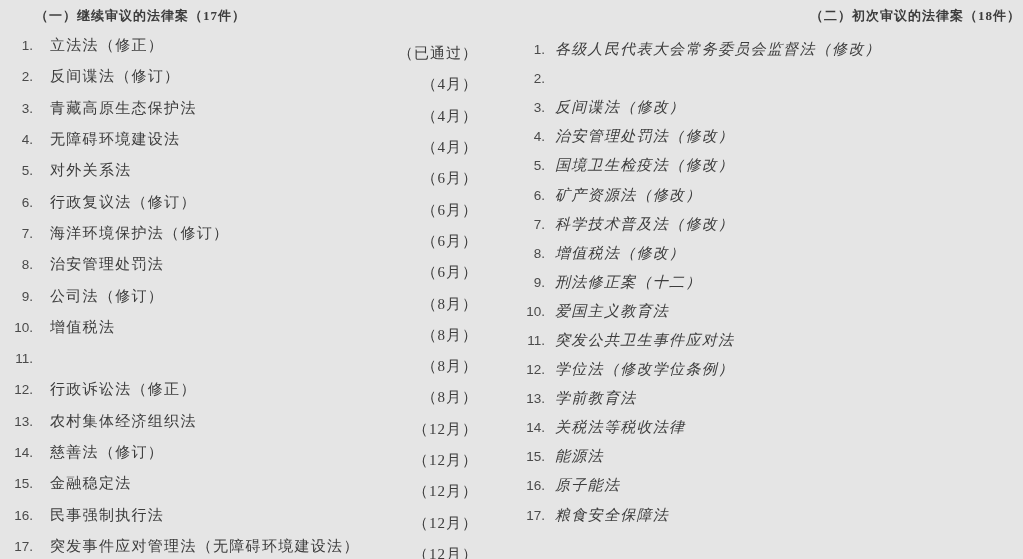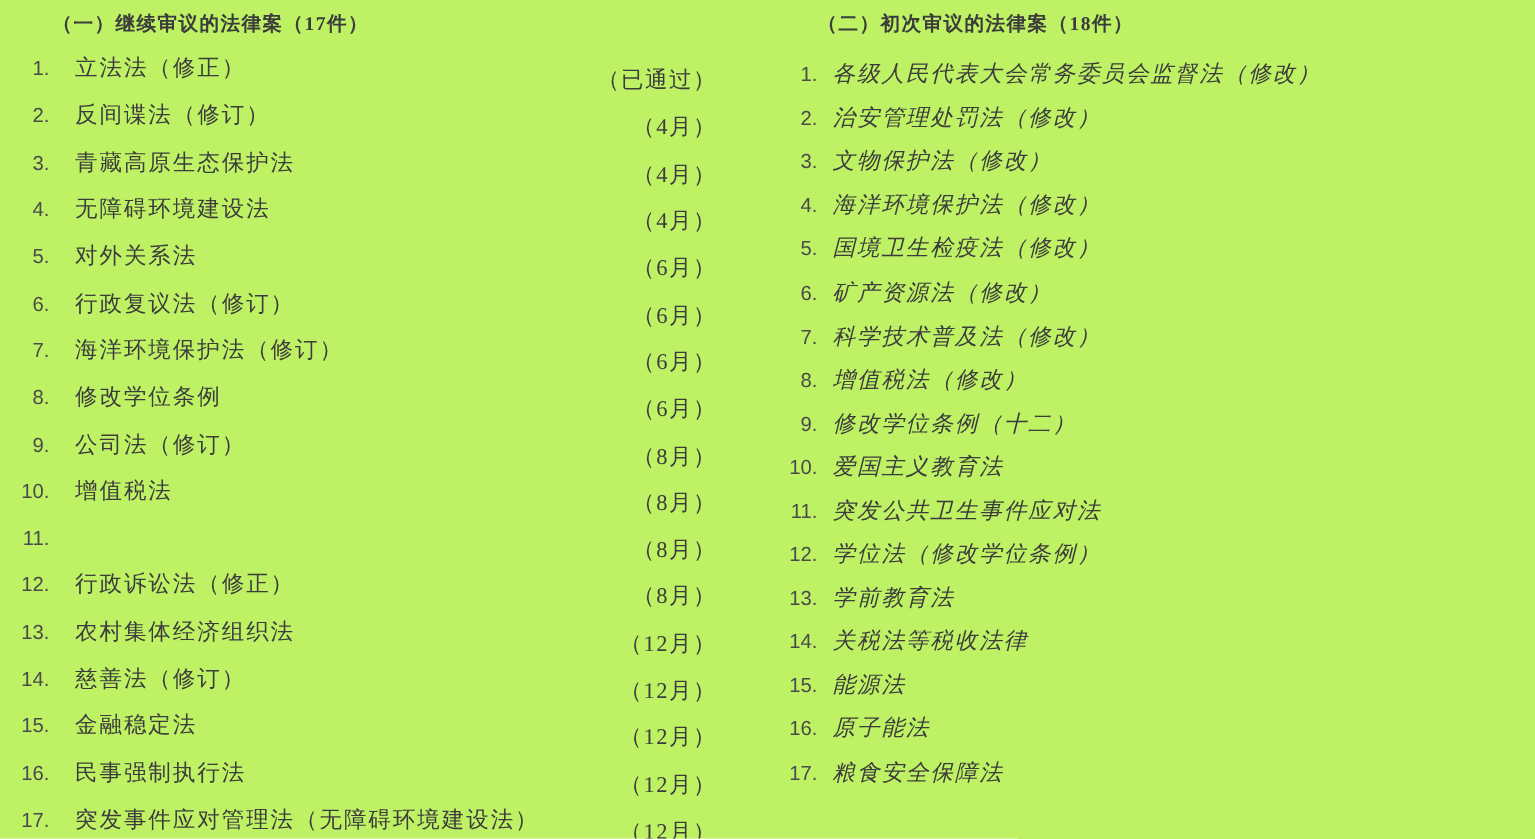--- a/index.html
+++ b/index.html
@@ -11,39 +11,39 @@
     width: 1023px;
     height: 559px;
     font-family: "Liberation Serif", serif;
     color: #3c3c3c;
     overflow: hidden;
   }
   .page {
     position: relative;
     width: 1023px;
     height: 559px;
-    background: #bef264;
+    background: #e5e5e5;
     overflow: hidden;
   }
   .column {
     position: absolute;
     top: 0;
   }
   .col-left  { left: 0;     width: 478px; }
   .col-right { left: 511px; width: 510px; }
 
   .section-heading {
     font-size: 13px;
     font-weight: 700;
     letter-spacing: 1px;
     line-height: 14px;
     white-space: nowrap;
   }
   .col-left  .section-heading { margin: 9px 0 0 35px; }
-  .col-right .section-heading { margin: 9px 0 12px 34px; }
+  .col-right .section-heading { margin: 9px 0 12px 34px; text-align: right; }
 
   .rows { margin-top: 7px; }
   .col-right .rows { margin-top: 8px; }
 
   .row {
     display: flex;
     align-items: center;
   }
   .col-left  .row { height: 31.3px; }
   .col-right .row { height: 29.1px; }
@@ -121,21 +121,21 @@
   </div>
 
   <div class="row">
     <span class="num">7.</span>
     <span class="title">海洋环境保护法（修订）</span>
     <span class="status">（6月）</span>
   </div>
 
   <div class="row">
     <span class="num">8.</span>
-    <span class="title">修改学位条例</span>
+    <span class="title">治安管理处罚法</span>
     <span class="status">（6月）</span>
   </div>
 
   <div class="row">
     <span class="num">9.</span>
     <span class="title">公司法（修订）</span>
     <span class="status">（8月）</span>
   </div>
 
   <div class="row">
@@ -191,33 +191,32 @@
     <div class="section-heading">（二）初次审议的法律案（18件）</div>
     <div class="rows">
   <div class="row">
     <span class="num">1.</span>
     <span class="title">各级人民代表大会常务委员会监督法（修改）</span>
     <span class="status"></span>
   </div>
 
   <div class="row">
     <span class="num">2.</span>
+    <span class="status"></span>
+  </div>
+
+  <div class="row">
+    <span class="num">3.</span>
+    <span class="title">反间谍法（修改）</span>
+    <span class="status"></span>
+  </div>
+
+  <div class="row">
+    <span class="num">4.</span>
     <span class="title">治安管理处罚法（修改）</span>
-    <span class="status"></span>
-  </div>
-
-  <div class="row">
-    <span class="num">3.</span>
-    <span class="title">文物保护法（修改）</span>
-    <span class="status"></span>
-  </div>
-
-  <div class="row">
-    <span class="num">4.</span>
-    <span class="title">海洋环境保护法（修改）</span>
     <span class="status"></span>
   </div>
 
   <div class="row">
     <span class="num">5.</span>
     <span class="title">国境卫生检疫法（修改）</span>
     <span class="status"></span>
   </div>
 
   <div class="row">
@@ -233,21 +232,21 @@
   </div>
 
   <div class="row">
     <span class="num">8.</span>
     <span class="title">增值税法（修改）</span>
     <span class="status"></span>
   </div>
 
   <div class="row">
     <span class="num">9.</span>
-    <span class="title">修改学位条例（十二）</span>
+    <span class="title">刑法修正案（十二）</span>
     <span class="status"></span>
   </div>
 
   <div class="row">
     <span class="num">10.</span>
     <span class="title">爱国主义教育法</span>
     <span class="status"></span>
   </div>
 
   <div class="row">

